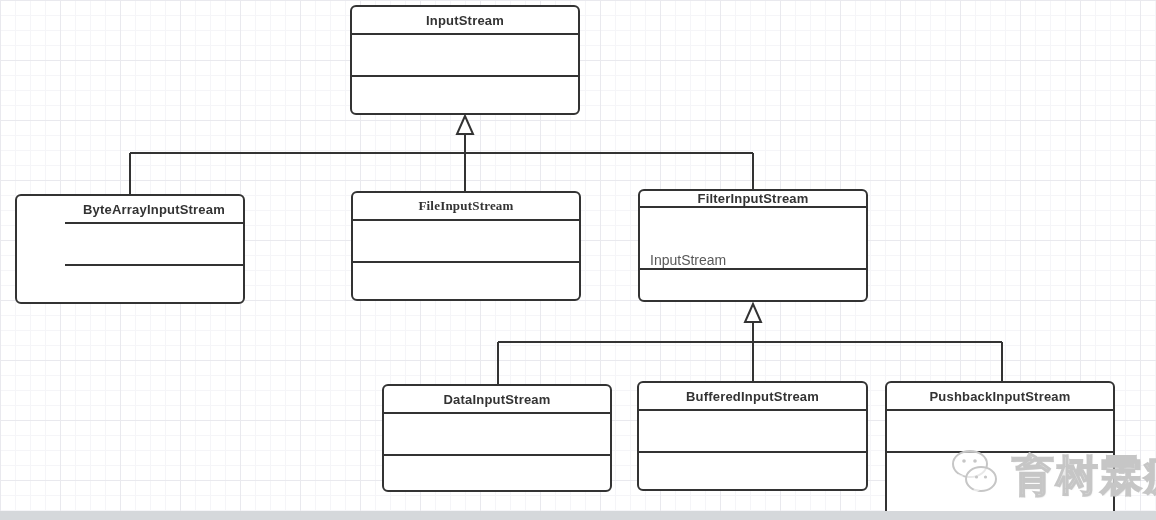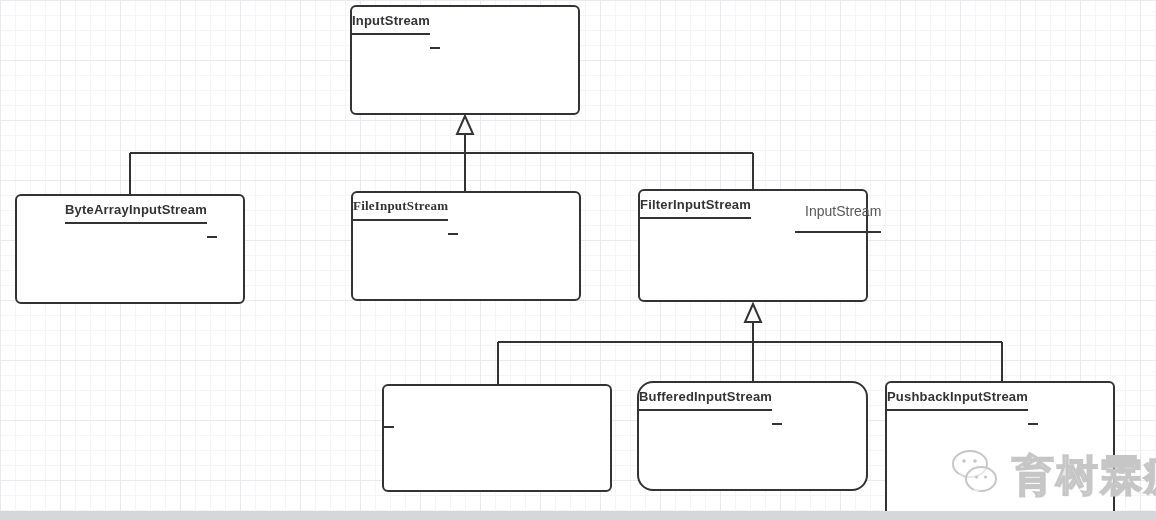--- a/index.html
+++ b/index.html
@@ -17,21 +17,21 @@
     background-size:60px 60px,60px 60px,15px 15px,15px 15px;
   }
   .edge-layer{position:absolute;left:0;top:0;width:1156px;height:520px;}
   .uml-box{
     position:absolute;
     box-sizing:border-box;
     background:#ffffff;
     border:2px solid #333333;
     border-radius:6px;
     display:flex;
-    flex-direction:row;
+    flex-direction:column;
   }
   .uml-title{
     box-sizing:border-box;
     height:28px;
     border-bottom:2px solid #333333;
     display:flex;align-items:center;justify-content:center;
     font-size:13px;font-weight:bold;color:#333333;
     letter-spacing:.2px;
     white-space:nowrap;
   }
@@ -111,25 +111,26 @@
     <div class="uml-methods"></div>
   </div>
 
   <div class="uml-box" style="left:638px;top:189px;width:230px;height:113px;gap:44px;">
     <div class="uml-title">FilterInputStream</div>
     <div class="uml-attrs">InputStream</div>
     <div class="uml-methods"></div>
   </div>
 
   <div class="uml-box" style="left:382px;top:384px;width:230px;height:108px;">
+    <div class="uml-title">DataInputStream</div>
     <div class="uml-attrs"></div>
     <div class="uml-methods"></div>
   </div>
 
-  <div class="uml-box" style="left:637px;top:381px;width:231px;height:110px;border-radius:16px;">
+  <div class="uml-box" style="left:637px;top:381px;width:231px;height:110px;">
     <div class="uml-title">BufferedInputStream</div>
     <div class="uml-attrs"></div>
     <div class="uml-methods"></div>
   </div>
 
   <div class="uml-box" style="left:885px;top:381px;width:230px;height:138px;">
     <div class="uml-title">PushbackInputStream</div>
     <div class="uml-attrs"></div>
     <div class="uml-methods"></div>
   </div>

